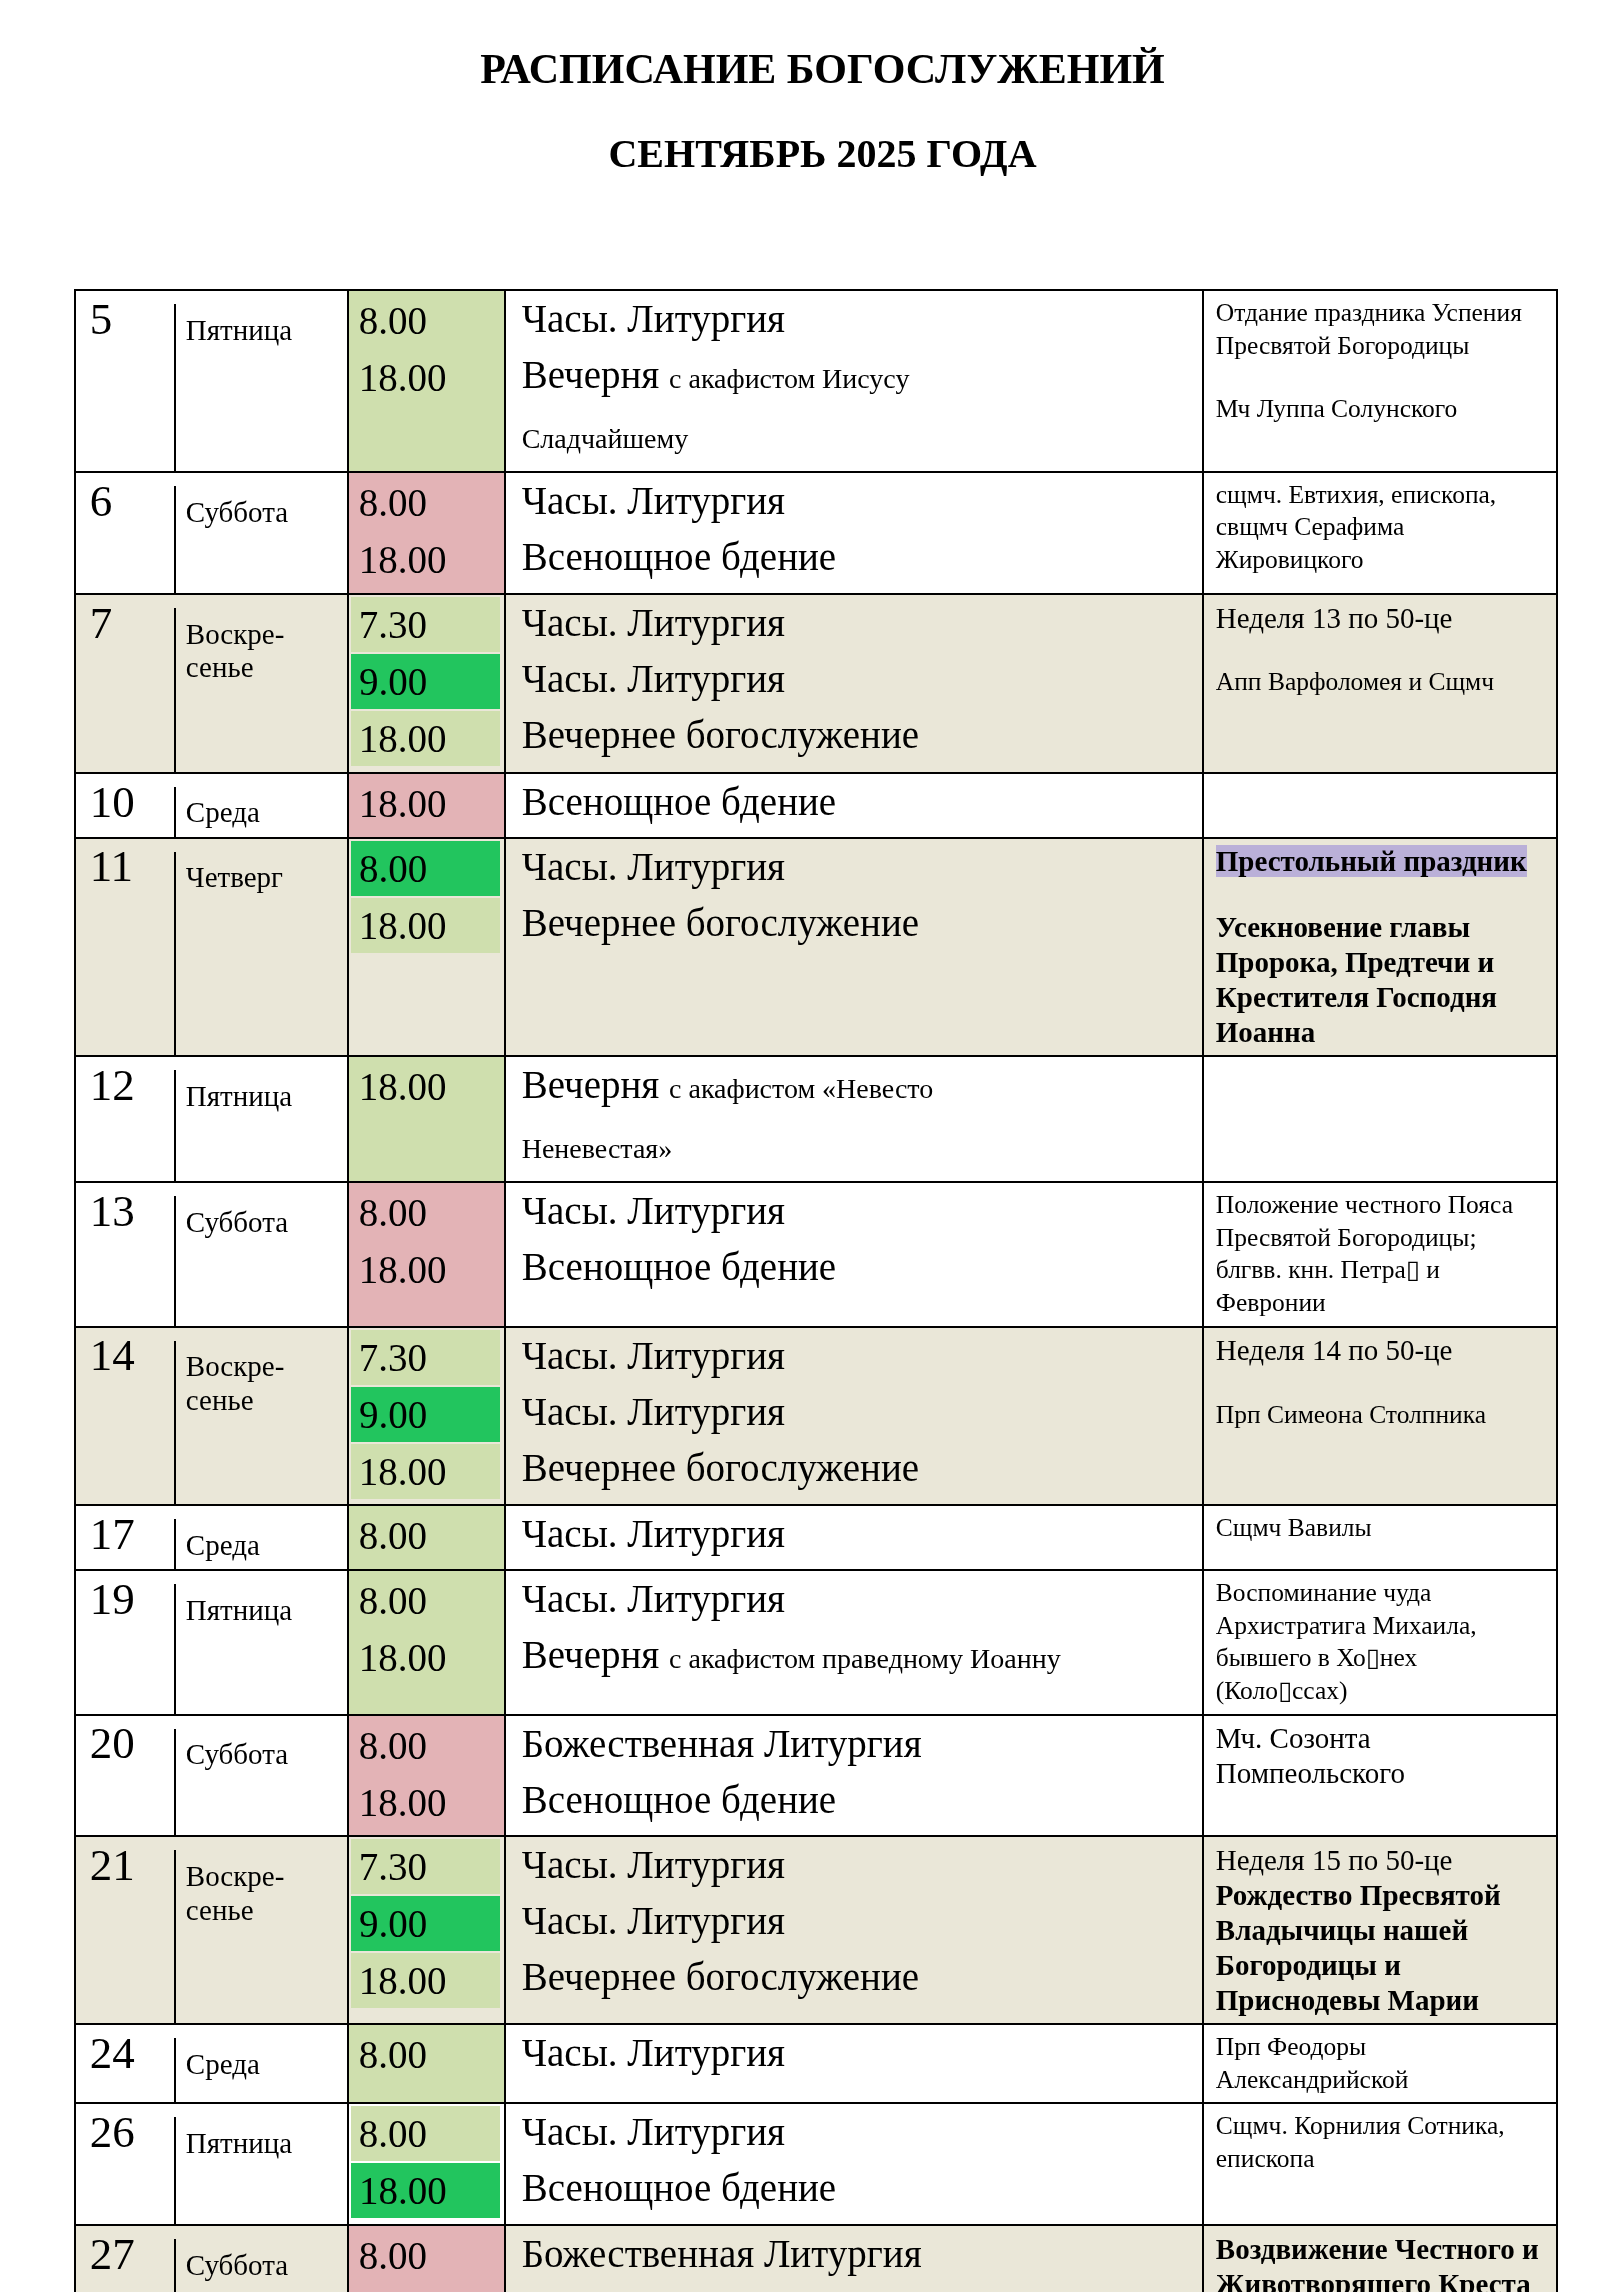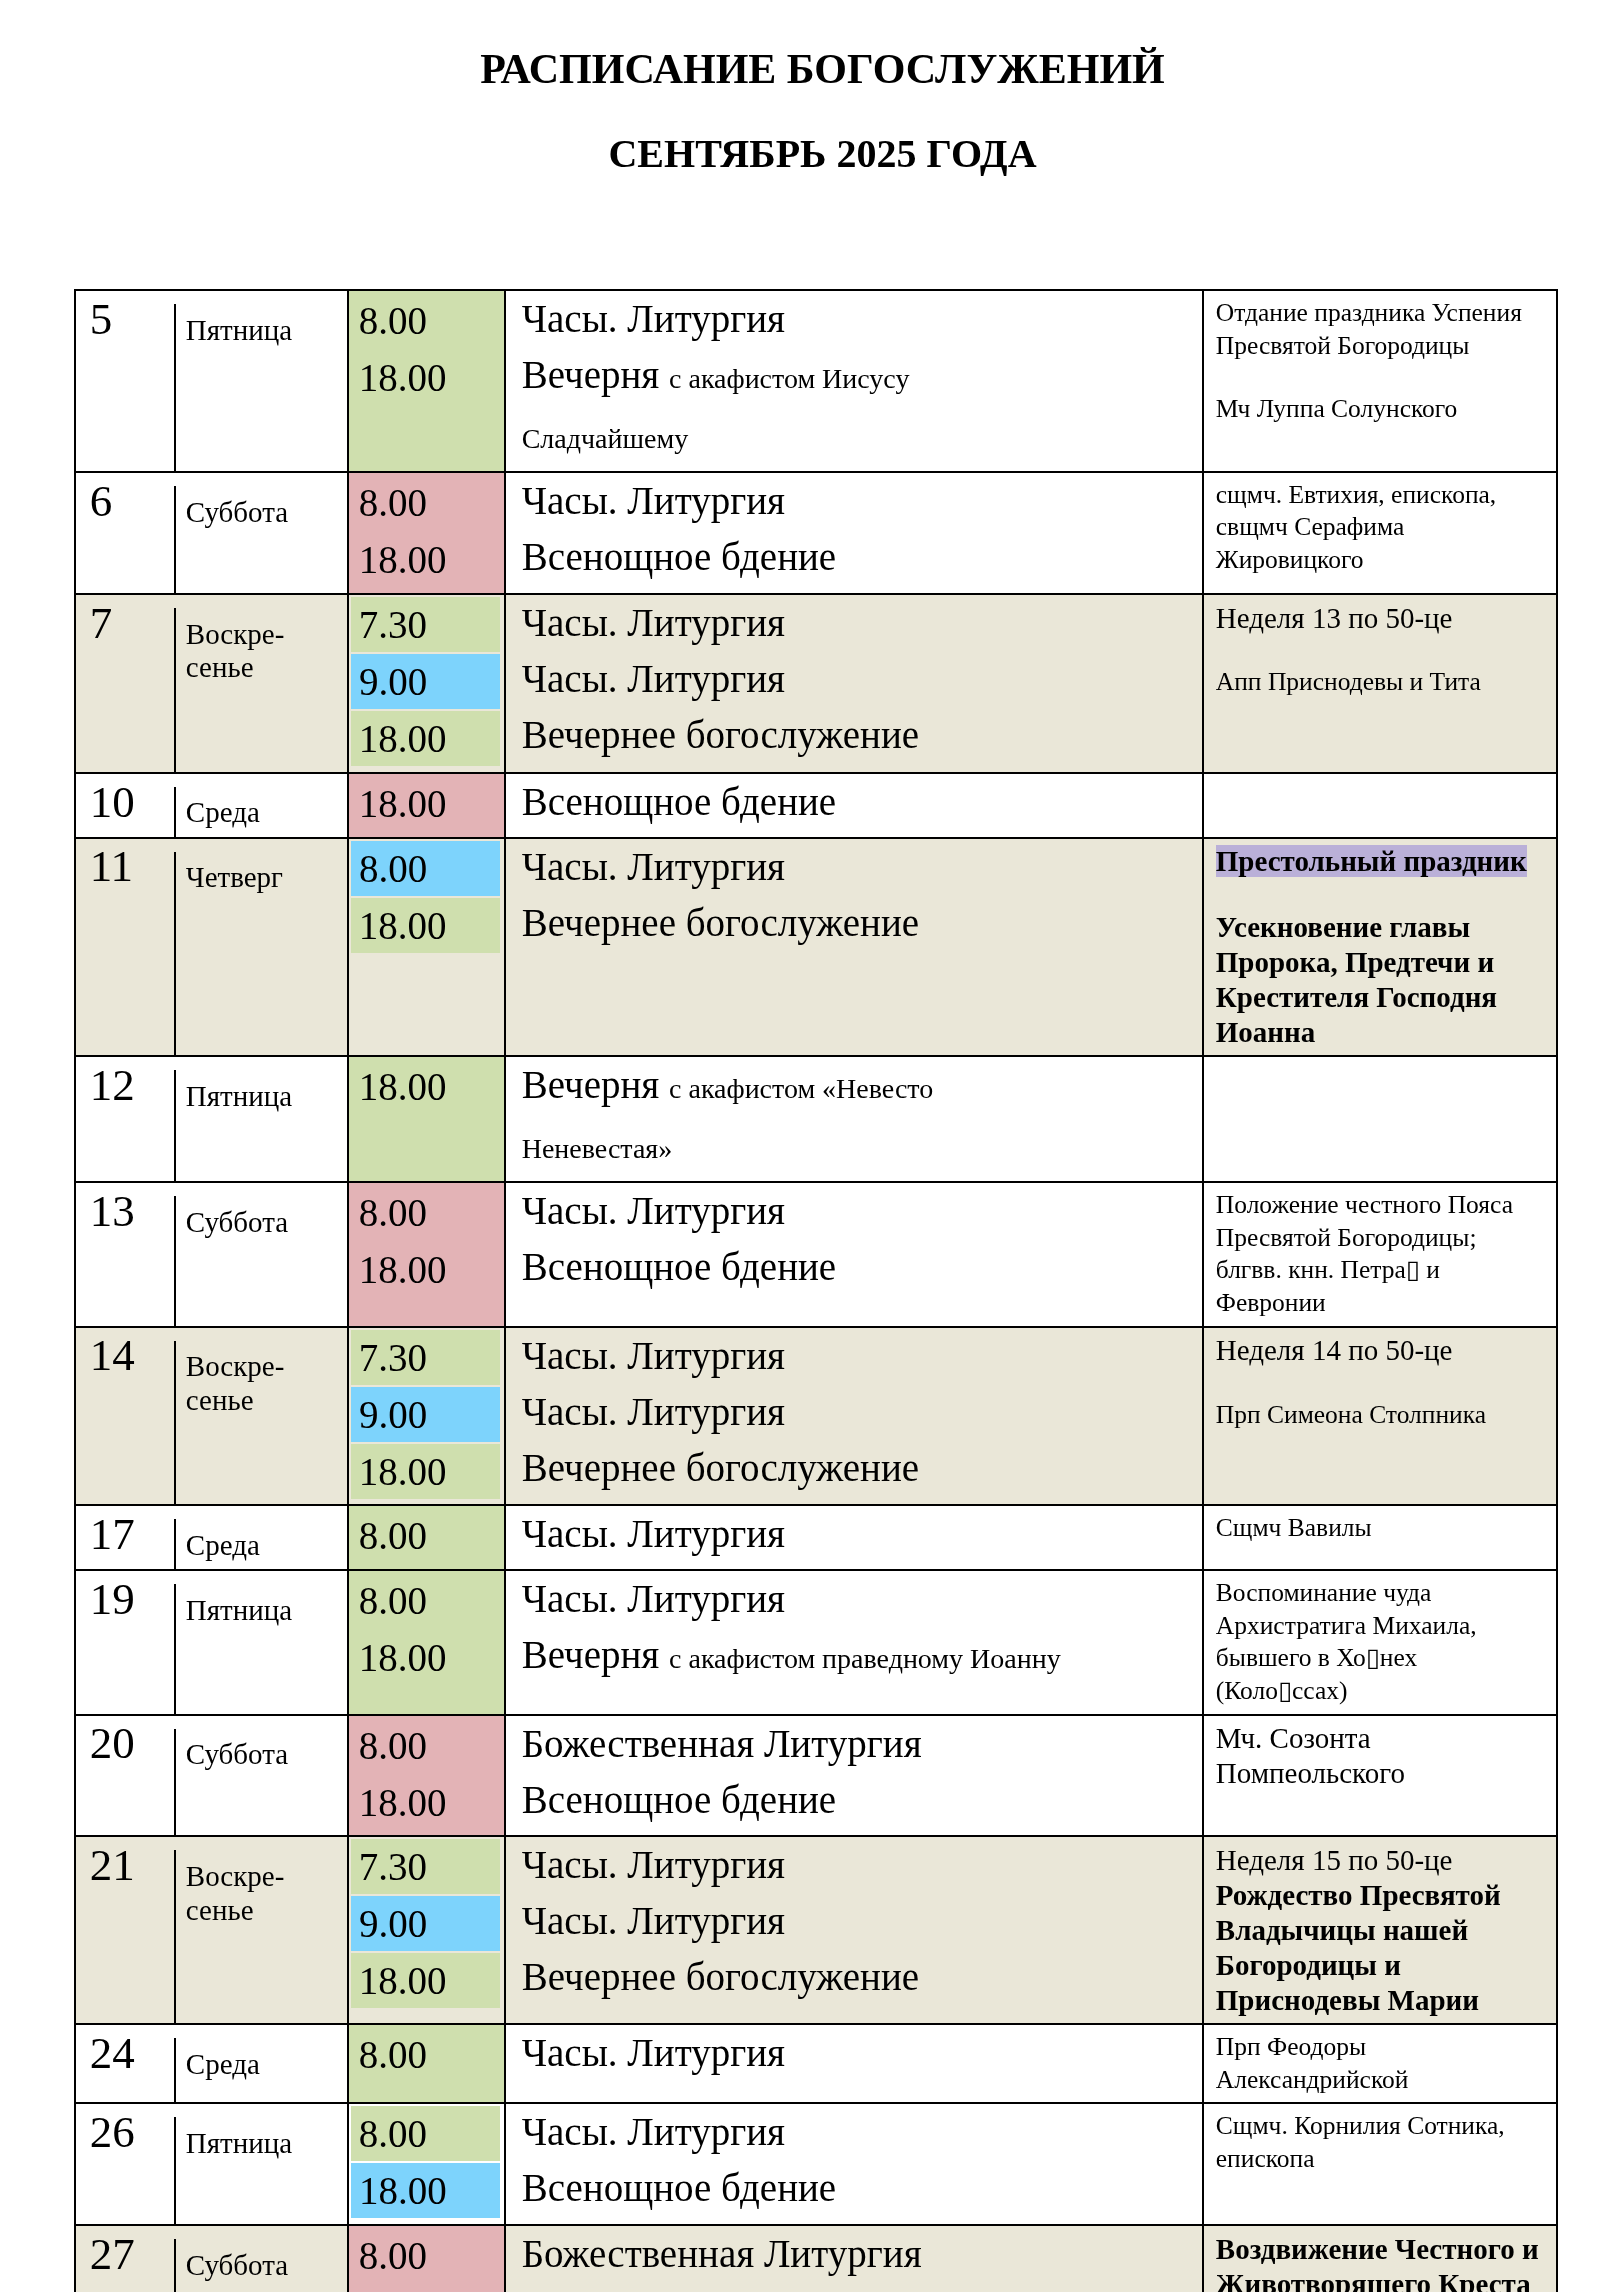--- a/index.html
+++ b/index.html
@@ -32,21 +32,21 @@
   .cell:first-child { border-left:none; }
 
   .c-date { font-size:45px; padding:3.9px 0 3.9px 13.7px; line-height:1.1; }
   .c-day  { font-size:29px; padding:9.8px 0 3.9px 9.8px; white-space:pre-line; line-height:1.15;margin-top:13px; }
 
   .c-time { font-size:39px; padding:2px 3.9px 3.9px 2px; }
   .c-time.fill-g { background:#cfdfae; }
   .c-time.fill-p { background:#e3b3b6; }
   .t-line { line-height:55px; padding-left:7.8px; margin-bottom:2px; }
   .t-line.g { background:#cfdfae; }
-  .t-line.p { background:#7dd3fc;padding-left:8px; }
+  .t-line.p { background:#22c55e;padding-left:8px; }
 
   .c-serv { font-size:39px; padding:0 5.9px 3.9px 15.7px; }
   .s-line { line-height:56px; }
   .s-line .sm { font-size:28px; }
 
   .c-note { font-size:25.5px; line-height:1.28; padding:5.9px 9.8px 5.9px 11.8px; }
   .n-para.lg { font-size:29px; line-height:1.2; }
   .n-para.gap { margin-top:31px; }
   .n-para.bold { font-weight:bold; }
   .hl { background:#bab0d8; }
@@ -100,21 +100,21 @@
         <div class="t-line p">9.00</div>
         <div class="t-line g">18.00</div>
       </div>
       <div class="cell c-serv">
         <div class="s-line"><span class="big">Часы. Литургия</span></div>
         <div class="s-line"><span class="big">Часы. Литургия</span></div>
         <div class="s-line"><span class="big">Вечернее богослужение</span></div>
       </div>
       <div class="cell c-note">
         <div class="n-para lg">Неделя 13 по 50-це</div>
-        <div class="n-para gap">Апп Приснодевы и Тита</div>
+        <div class="n-para gap">Апп Варфоломея и Сщмч</div>
       </div>
     </div>
     <div class="row">
       <div class="cell c-date">10</div>
       <div class="cell c-day">Среда</div>
       <div class="cell c-time fill-p">
         <div class="t-line">18.00</div>
       </div>
       <div class="cell c-serv">
         <div class="s-line"><span class="big">Всенощное бдение</span></div>

